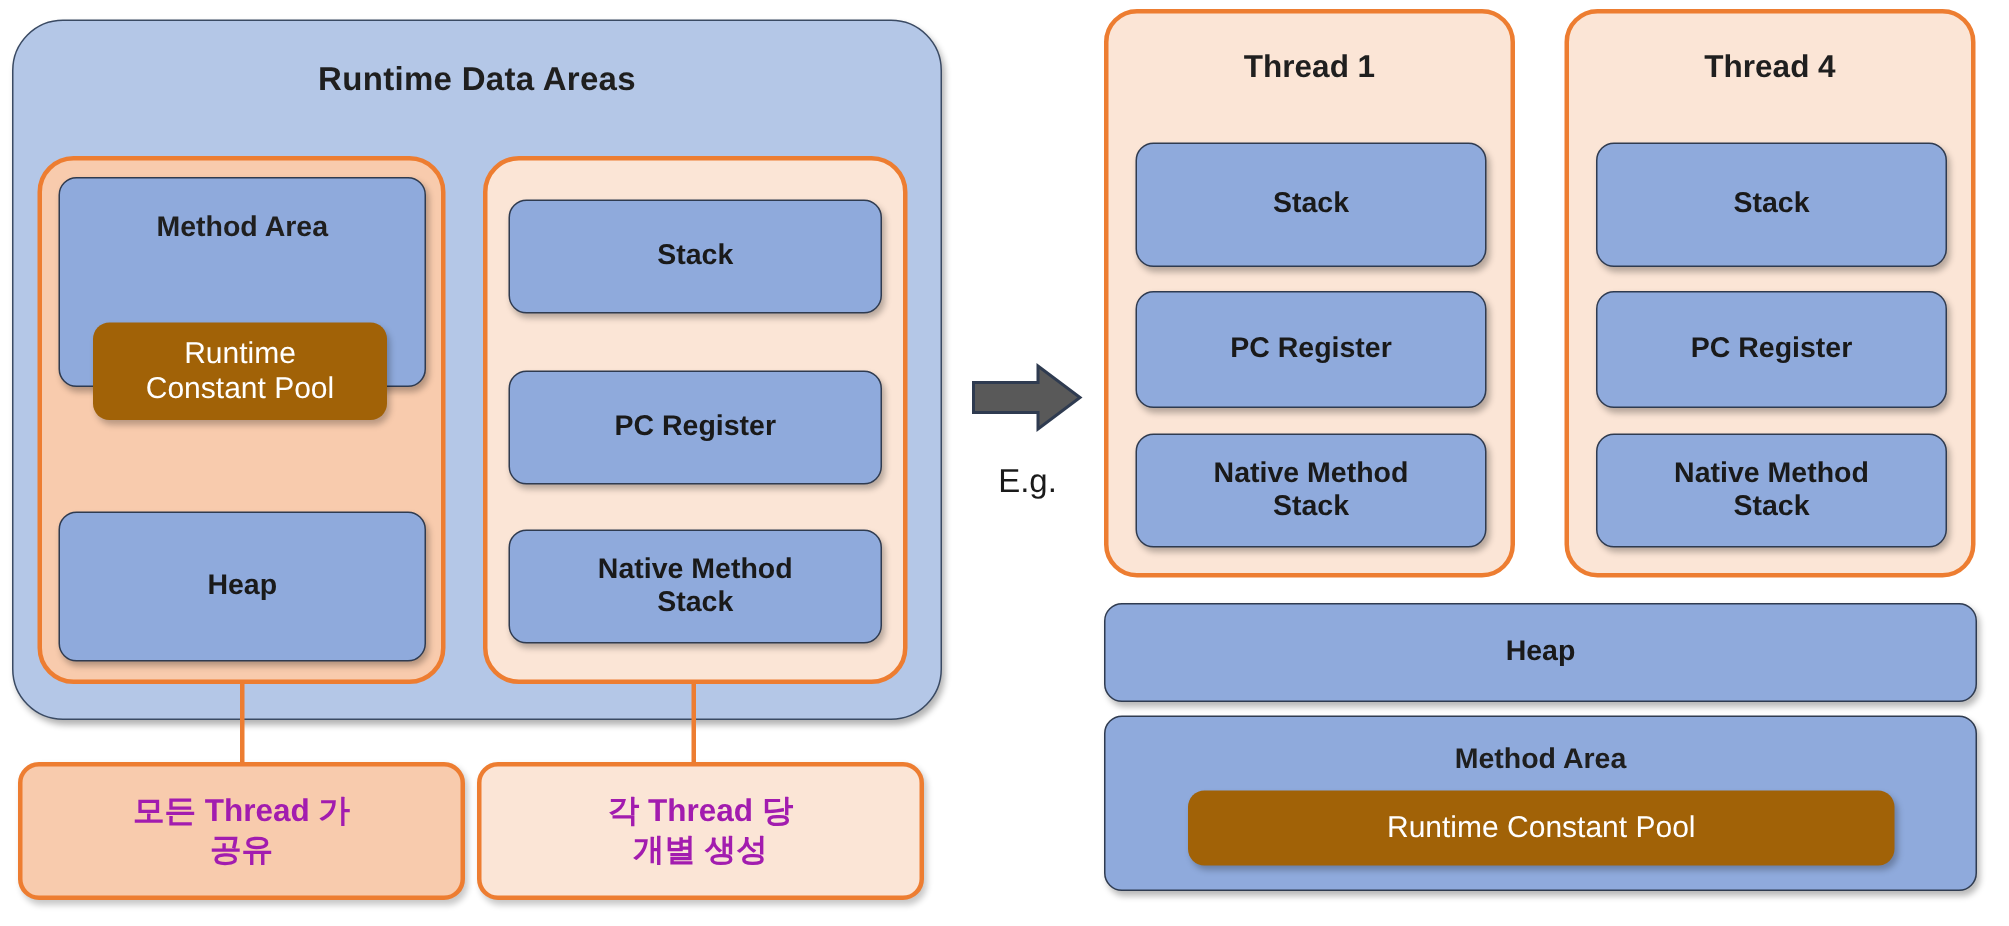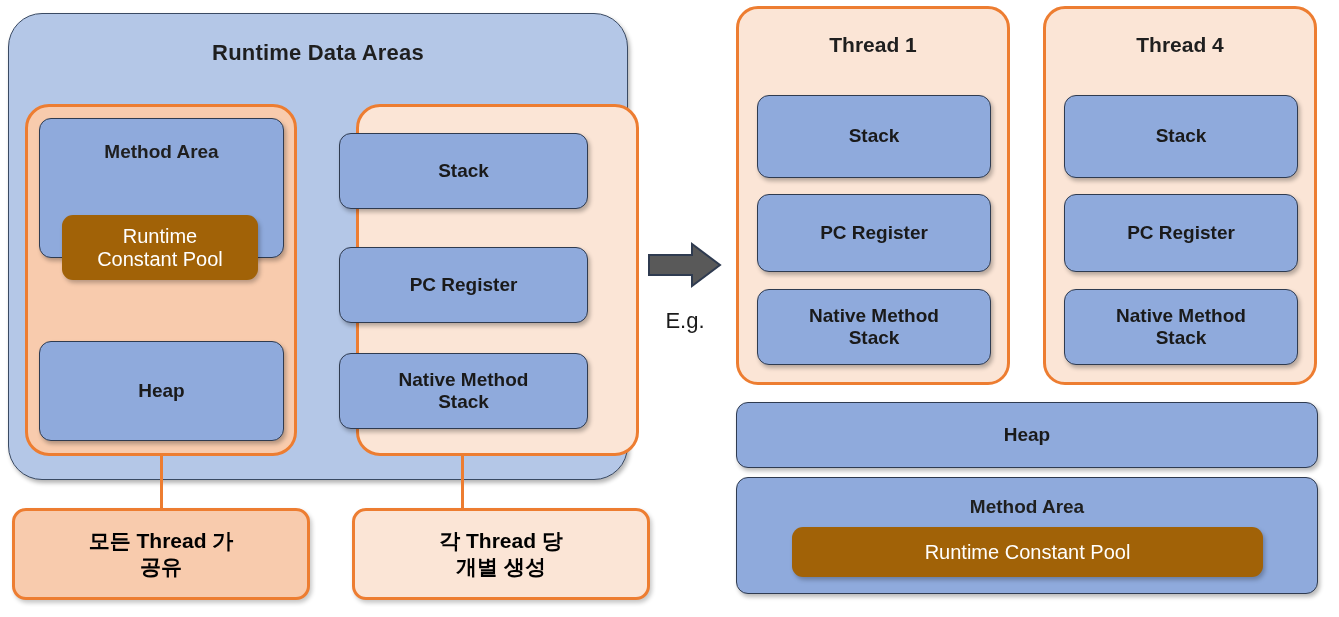--- a/index.html
+++ b/index.html
@@ -48,21 +48,21 @@
     letter-spacing: 0.2px;
     color: #1f1f1f;
   }
 
   
   .peach-group {
     border: 3px solid #ED7D31;
     border-radius: 24px;
   }
   .peach-dark { background: #F8CBAD; }
-  .peach-light { background: #FBE5D6; margin-left: 34px; }
+  .peach-light { background: #FBE5D6; }
 
   
   .blue-box {
     background: #8FAADC;
     border: 1px solid #2F3B50;
     border-radius: 12px;
     box-shadow: 2px 3px 4px rgba(0,0,0,0.28);
     font-size: 19px;
     font-weight: bold;
     line-height: 1.18;
@@ -98,21 +98,21 @@
     width: 3px;
   }
 
   
   .caption-box {
     border: 3px solid #ED7D31;
     border-radius: 14px;
     font-size: 21px;
     font-weight: bold;
     line-height: 1.25;
-    color: #000000;
+    color: #a21caf;
     box-shadow: 2px 3px 4px rgba(0,0,0,0.22);
   }
 
   
   .arrow-wrap {
     position: absolute;
   }
   .arrow-label {
     position: absolute;
     font-size: 22px;

